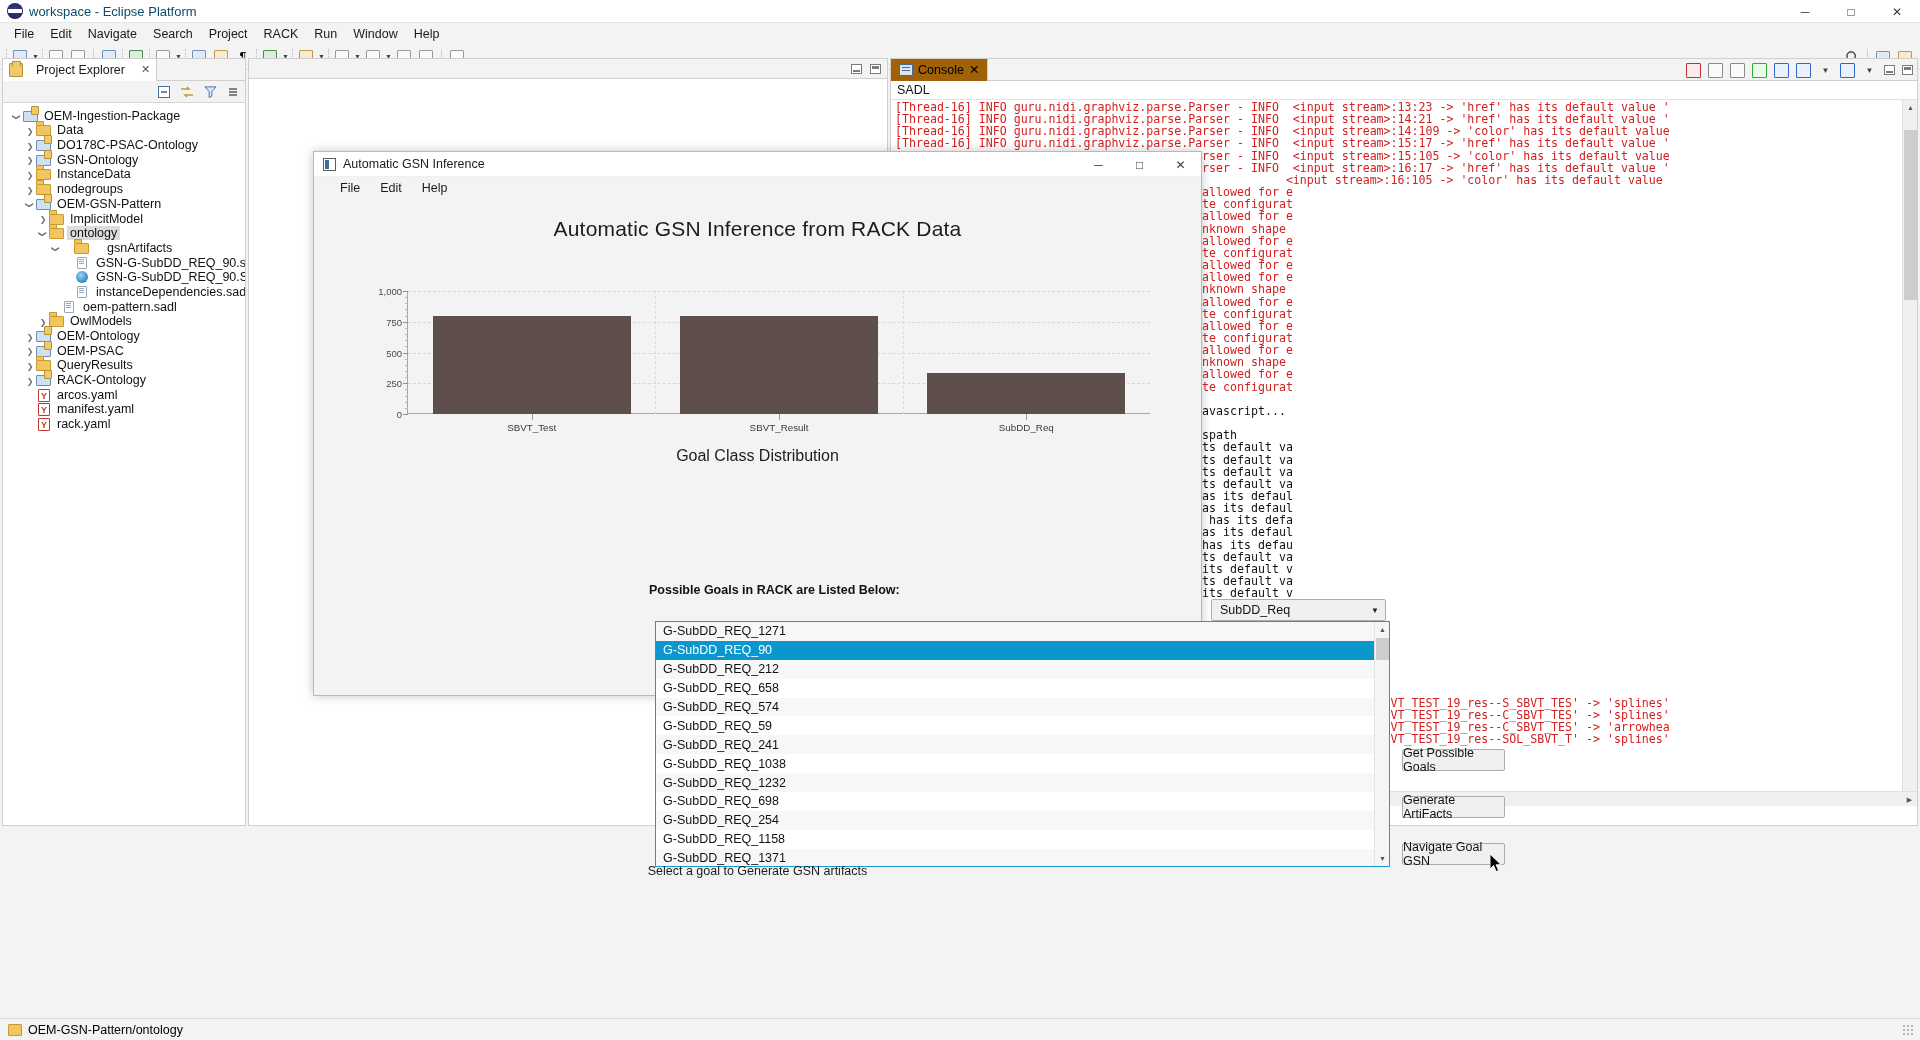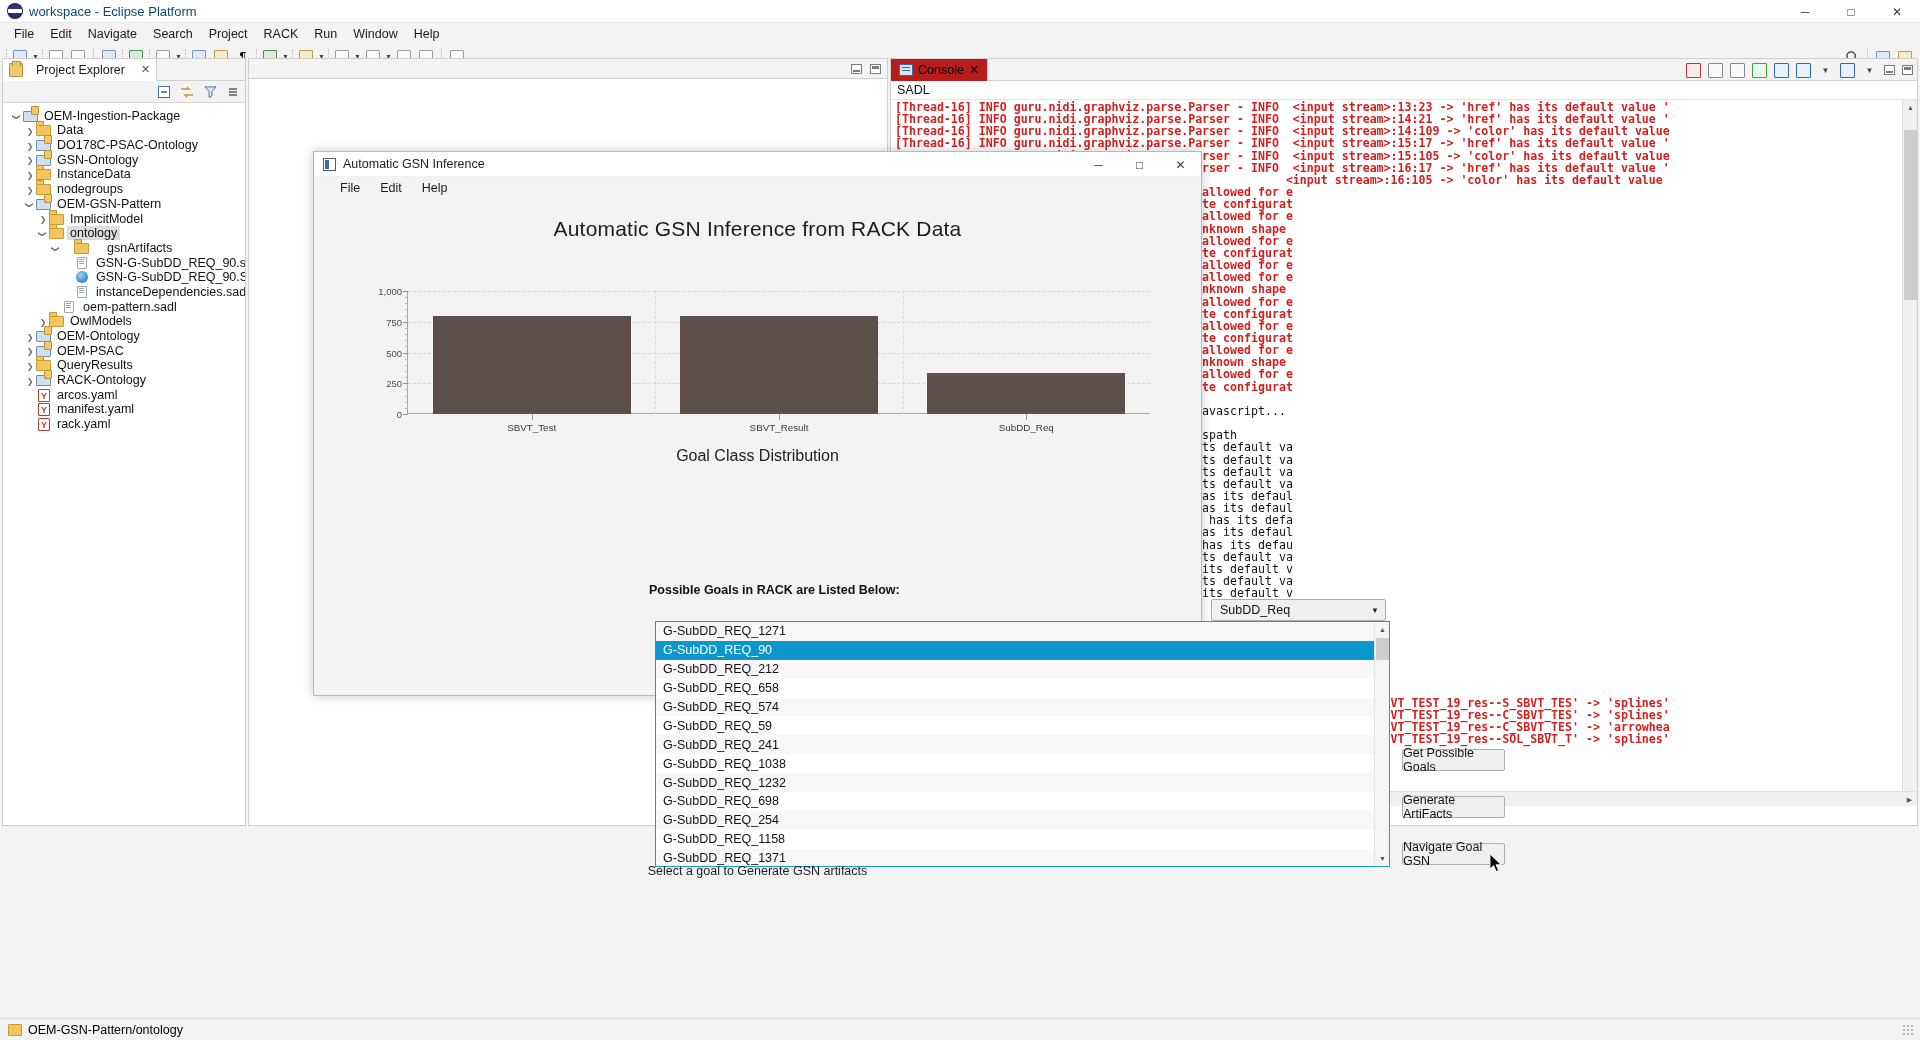--- a/index.html
+++ b/index.html
@@ -107,35 +107,35 @@
   .minbox { width:11px;height:10px;border:1px solid #7b7b7b;position:relative;background:#fff;}
   .minbox.min:after{content:"";position:absolute;left:1px;right:1px;bottom:1px;height:2px;background:#7b7b7b;}
   .minbox.max:after{content:"";position:absolute;left:1px;right:1px;top:1px;height:3px;background:#7b7b7b;}
 
   
   .console {
     position: absolute; left: 890px; top: 58px; width: 1028px; height: 768px;
     background: #ffffff; border: 1px solid #cfcfcf;
   }
   .con-tabrow { height: 22px; background:#f3f3f3; border-bottom:1px solid #cfcfcf; display:flex; align-items:center;}
-  .con-tab { height:22px; display:flex; align-items:center; gap:5px; padding:0 8px; background:#b91c1c;
+  .con-tab { height:22px; display:flex; align-items:center; gap:5px; padding:0 8px; background:#a16207;
              border-right:1px solid #cfcfcf; font-size:12.5px;}
   .con-tabicon{width:14px;height:12px;background:#d9e6f2;border:1px solid #41699c;border-radius:1px;position:relative;}
   .con-tabicon:after{content:"";position:absolute;left:2px;top:2px;width:8px;height:1px;background:#41699c;box-shadow:0 3px 0 0 #41699c;}
   .con-tools{position:absolute;right:4px;top:0;height:22px;display:flex;align-items:center;gap:7px;}
   .cticon{width:15px;height:15px;border:1px solid #8a8a8a;background:#fafafa;border-radius:1px;}
   .cticon.r{border-color:#b33; background:#fbeaea;}
   .cticon.g{border-color:#3a3; background:#eafbea;}
   .cticon.b{border-color:#36c; background:#eaf1fb;}
   .cticon.bare{border:none;background:none;display:flex;align-items:center;justify-content:center;font-size:8px;color:#444;}
   .con-sub { height: 19px; background:#fff; border-bottom:1px solid #e3e3e3; display:flex; align-items:center;
              padding-left: 6px; font-size: 12.5px; color:#111; }
   .con-body { position: relative; height: 706px; overflow: hidden; background:#fff; }
   .con-lines { padding: 1px 0 0 4px; font-family: "DejaVu Sans Mono", monospace; font-size: 11.6px; line-height: 12.15px; white-space: pre; }
-  .cl-red { color: #d32020; font-weight: bold; }
+  .cl-red { color: #d32020; }
   .cl-blk { color: #111111; }
   
   .vscroll { position:absolute; right:0; top:0; width: 15px; height: 706px; background:#f0f0f0; border-left:1px solid #e0e0e0;}
   .vscroll .thumb { position:absolute; left:1px; width:13px; top:30px; height:170px; background:#cdcdcd; }
   .vscroll .ar { position:absolute; left:0; width:15px; height:15px; display:flex;align-items:center;justify-content:center; font-size:7px;color:#555;}
   .vscroll .ar.up{top:0;} .vscroll .ar.dn{bottom:0;}
   .hscroll { position:absolute; left:0; bottom:0; width: 1026px; height: 15px; background:#f0f0f0; border-top:1px solid #e0e0e0;}
   .hscroll .thumb { position:absolute; top:1px; height:13px; left:16px; width:290px; background:#cdcdcd; }
   .hscroll .ar { position:absolute; top:0; width:15px; height:15px; display:flex;align-items:center;justify-content:center; font-size:7px;color:#555;}
   .hscroll .ar.lt{left:0;} .hscroll .ar.rt{right:0;}

